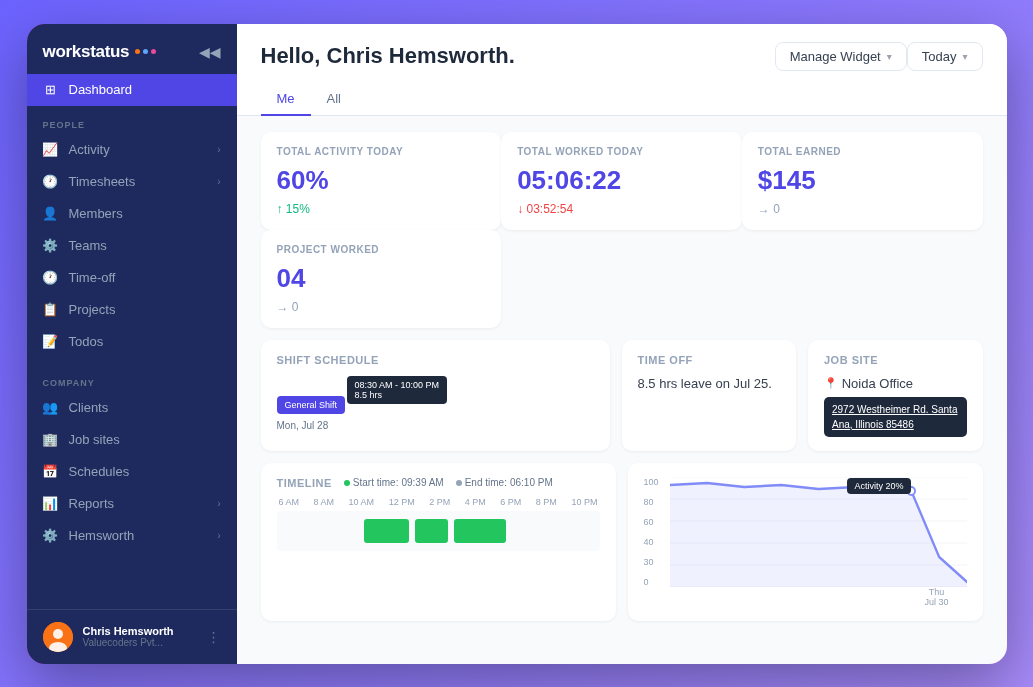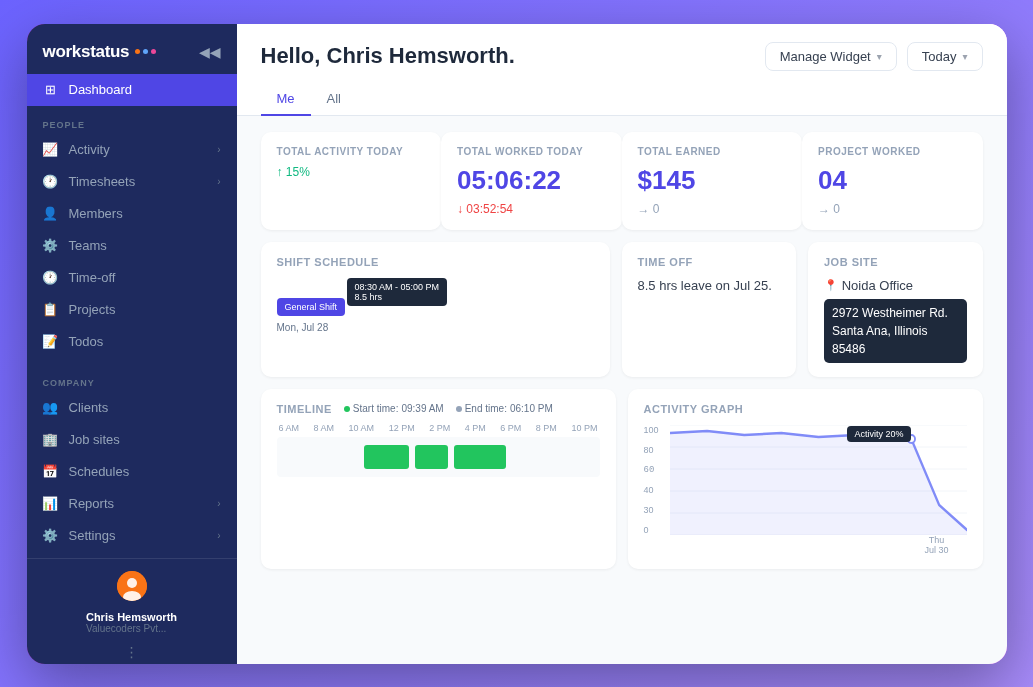--- a/index.html
+++ b/index.html
@@ -42,52 +42,52 @@
       padding: 8px 16px; cursor: pointer; color: #94a3b8; font-size: 13px;
       transition: background 0.15s;
     }
     .nav-item.active { background: #4f46e5; color: white; border-radius: 0; }
     .nav-item-left { display: flex; align-items: center; gap: 10px; }
     .nav-icon { width: 16px; height: 16px; display: flex; align-items: center; justify-content: center; font-size: 13px; }
     .nav-chevron { font-size: 10px; color: #64748b; }
     .sidebar-footer {
       margin-top: auto; padding: 12px 16px;
       border-top: 1px solid rgba(255,255,255,0.1);
-      display: flex; align-items: center; gap: 10px; flex-direction: column;
+      display: flex; align-items: center; gap: 10px;
     }
     .avatar { width: 30px; height: 30px; border-radius: 50%; background: #f97316; display: flex; align-items: center; justify-content: center; font-size: 12px; font-weight: 600; color: white; overflow: hidden; }
     .user-info { flex: 1; }
     .user-name { font-size: 11px; font-weight: 600; color: white; }
     .user-role { font-size: 10px; color: #64748b; }
     .user-menu-btn { color: #64748b; font-size: 14px; cursor: pointer; }
     
     .main { flex: 1; display: flex; flex-direction: column; overflow: hidden; background: #f8fafc; }
     .header {
       padding: 18px 24px 0; background: white;
       border-bottom: 1px solid #e2e8f0;
     }
     .header-top { display: flex; align-items: center; justify-content: space-between; margin-bottom: 12px; }
     .page-title { font-size: 22px; font-weight: 700; color: #1e293b; }
-    .header-actions { display: flex; gap: 10px; }
+    .header-actions { display: flex; gap: 0; }
     .header-btn {
       display: flex; align-items: center; gap: 6px;
       padding: 6px 14px; border: 1px solid #e2e8f0; border-radius: 8px;
       background: white; font-size: 13px; color: #374151; cursor: pointer;
     }
     .header-btn .chevron { font-size: 10px; color: #9ca3af; }
     .tabs { display: flex; gap: 0; }
     .tab {
       padding: 8px 16px; font-size: 13px; color: #64748b; cursor: pointer;
       border-bottom: 2px solid transparent; margin-bottom: -1px;
     }
     .tab.active { color: #4f46e5; border-bottom-color: #4f46e5; font-weight: 500; }
     
     .content { flex: 1; padding: 16px 24px; overflow-y: auto; }
     
-    .stats-grid { display: grid; grid-template-columns: repeat(4, 1fr); gap: 0; margin-bottom: 12px; }
+    .stats-grid { display: grid; grid-template-columns: repeat(3, 1fr); gap: 0; margin-bottom: 12px; }
     .stat-card {
       background: white; border-radius: 10px; padding: 14px 16px;
       box-shadow: 0 1px 3px rgba(0,0,0,0.06);
     }
     .stat-label { font-size: 10px; font-weight: 600; color: #94a3b8; letter-spacing: 0.5px; text-transform: uppercase; margin-bottom: 8px; }
     .stat-value { font-size: 26px; font-weight: 700; color: #4f46e5; margin-bottom: 6px; }
     .stat-sub { font-size: 12px; color: #94a3b8; display: flex; align-items: center; gap: 4px; }
     .stat-sub.up { color: #10b981; }
     .stat-sub.down { color: #ef4444; }
     
@@ -101,22 +101,22 @@
     .shift-tooltip {
       background: #1e293b; color: white; font-size: 9px; padding: 4px 8px;
       border-radius: 4px; position: absolute; top: 0; left: 70px; white-space: nowrap;
     }
     .shift-date { font-size: 10px; color: #64748b; margin-top: 6px; }
     
     .time-off-text { font-size: 13px; color: #374151; }
     
     .job-site-name { font-size: 13px; color: #374151; display: flex; align-items: center; gap: 4px; margin-bottom: 6px; }
     .job-site-addr {
-      background: #1e293b; color: white; font-size: 12px; padding: 5px 8px;
-      border-radius: 5px; line-height: 1.5;
+      background: #1e293b; color: white; font-size: 10px; padding: 5px 8px;
+      border-radius: 5px; line-height: 1.5; text-decoration: underline;
     }
     
     .bottom-grid { display: grid; grid-template-columns: 1fr 1fr; gap: 12px; }
     
     .timeline-header { display: flex; align-items: center; gap: 12px; margin-bottom: 8px; }
     .timeline-time-label { font-size: 10px; color: #64748b; display: flex; align-items: center; gap: 3px; }
     .dot { width: 6px; height: 6px; border-radius: 50%; }
     .dot.green { background: #22c55e; }
     .dot.gray { background: #94a3b8; }
     .timeline-axis { display: flex; justify-content: space-between; padding: 0 2px; margin-bottom: 4px; }
@@ -228,21 +228,21 @@
       <div class="nav-item">
         <div class="nav-item-left">
           <span class="nav-icon">📊</span>
           <span>Reports</span>
         </div>
         <span class="nav-chevron">›</span>
       </div>
       <div class="nav-item">
         <div class="nav-item-left">
           <span class="nav-icon">⚙️</span>
-          <span>Settings</span>
+          <span>Hemsworth</span>
         </div>
         <span class="nav-chevron">›</span>
       </div>
     </div>
 
     <div class="sidebar-footer">
       <div class="avatar">
         <svg width="30" height="30" viewBox="0 0 30 30">
           <circle cx="15" cy="15" r="15" fill="#f97316"></circle>
           <circle cx="15" cy="12" r="5" fill="#fff" opacity="0.9"></circle>
@@ -277,20 +277,21 @@
         <div class="tab active">Me</div>
         <div class="tab">All</div>
       </div>
     </div>
 
     <div class="content">
 
       <div class="stats-grid">
         <div class="stat-card">
           <div class="stat-label">TOTAL ACTIVITY TODAY</div>
+          <div class="stat-value">60%</div>
           <div class="stat-sub up">↑ 15%</div>
         </div>
         <div class="stat-card">
           <div class="stat-label">TOTAL WORKED TODAY</div>
           <div class="stat-value">05:06:22</div>
           <div class="stat-sub down">↓ 03:52:54</div>
         </div>
         <div class="stat-card">
           <div class="stat-label">TOTAL EARNED</div>
           <div class="stat-value">$145</div>
@@ -305,21 +306,21 @@
 
       <div class="middle-grid">
 
         <div class="card">
           <div class="card-title">SHIFT SCHEDULE</div>
           <div style="display:flex;align-items:flex-start;gap:10px;position:relative;">
             <div class="shift-tag">
               <span>General Shift</span>
             </div>
             <div class="shift-tooltip">
-              <div>08:30 AM - 05:00 PM</div>
+              <div>08:30 AM - 10:00 PM</div>
               <div>8.5 hrs</div>
             </div>
           </div>
           <div class="shift-date">Mon, Jul 28</div>
         </div>
 
         <div class="card">
           <div class="card-title">TIME OFF</div>
           <div class="time-off-text">8.5 hrs leave on Jul 25.</div>
         </div>
@@ -362,27 +363,26 @@
             <span class="axis-label">10 PM</span>
           </div>
           <div class="timeline-bars-area">
             <div class="tl-bar" style="left:27%;width:14%;"></div>
             <div class="tl-bar" style="left:43%;width:10%;"></div>
             <div class="tl-bar" style="left:55%;width:16%;"></div>
           </div>
         </div>
 
         <div class="card">
-          <div class="card-title">ACTIVITY GRAPH</div>
           <div style="position:relative;height:130px;">
 
             <div style="position:absolute;left:0;top:0;bottom:20px;display:flex;flex-direction:column;justify-content:space-between;width:24px;">
               <span style="font-size:9px;color:#94a3b8;">100</span>
               <span style="font-size:9px;color:#94a3b8;">80</span>
-              <span style="font-size:9px;color:#94a3b8;font-family:Liberation Mono, monospace;">60</span>
+              <span style="font-size:9px;color:#94a3b8;">60</span>
               <span style="font-size:9px;color:#94a3b8;">40</span>
               <span style="font-size:9px;color:#94a3b8;">30</span>
               <span style="font-size:9px;color:#94a3b8;">0</span>
             </div>
 
             <svg style="position:absolute;left:26px;right:0;top:0;bottom:20px;width:calc(100% - 26px);height:110px;" viewBox="0 0 320 110" preserveAspectRatio="none">
 
               <line x1="0" y1="0" x2="320" y2="0" stroke="#f1f5f9" stroke-width="1"></line>
               <line x1="0" y1="22" x2="320" y2="22" stroke="#f1f5f9" stroke-width="1"></line>
               <line x1="0" y1="44" x2="320" y2="44" stroke="#f1f5f9" stroke-width="1"></line>

